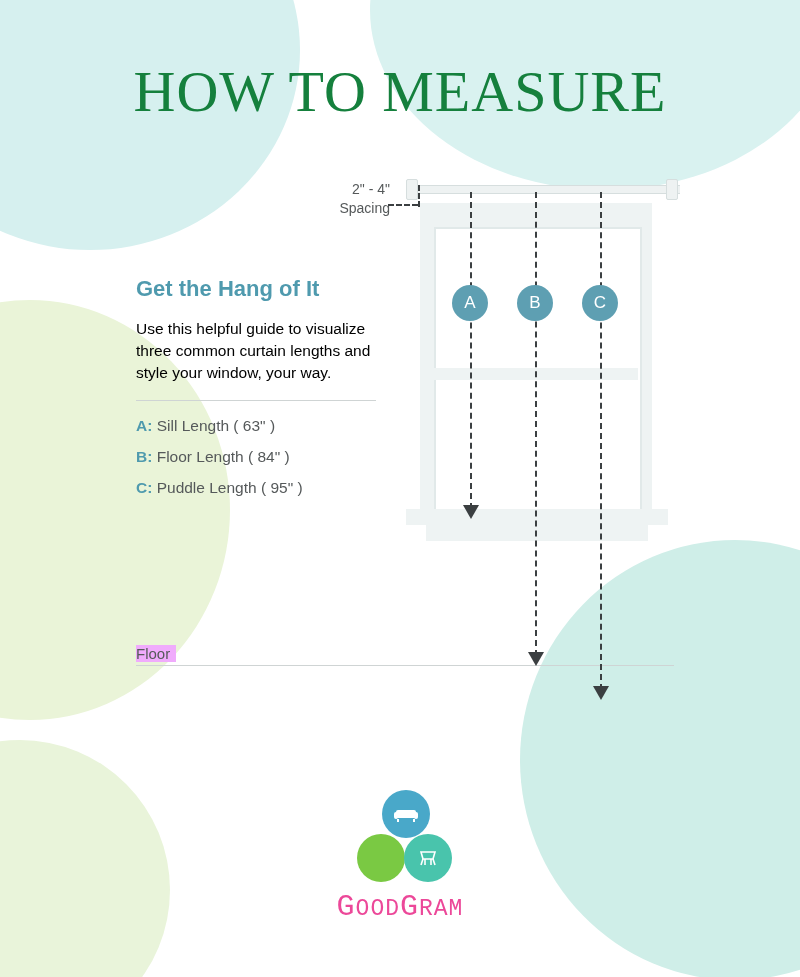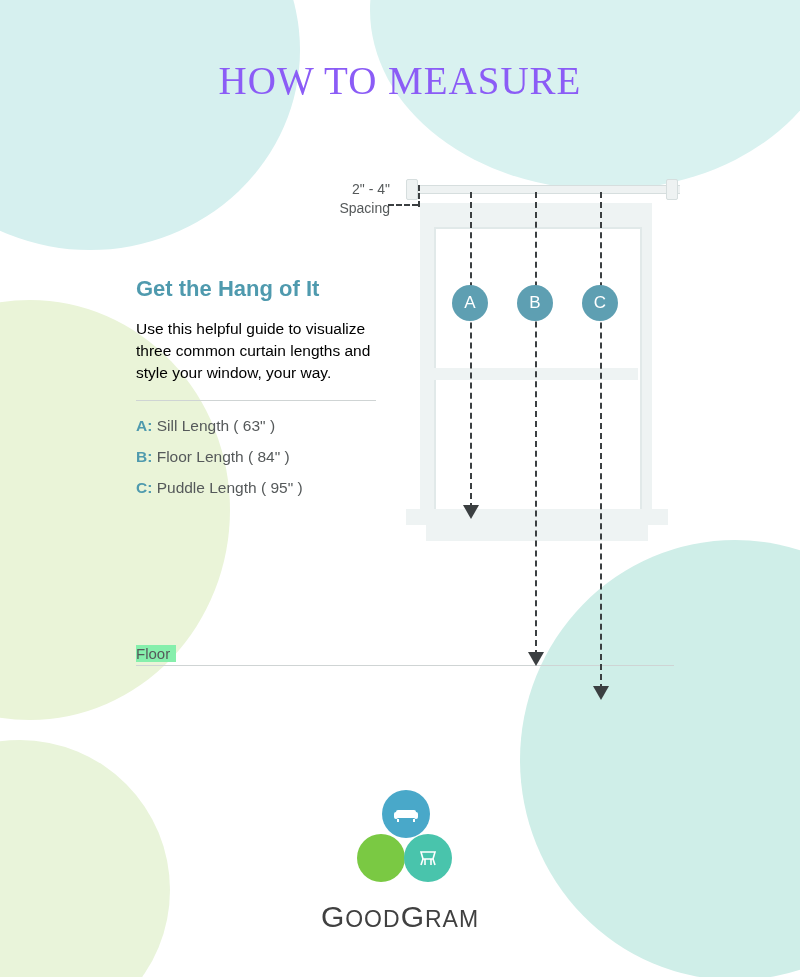--- a/index.html
+++ b/index.html
@@ -64,23 +64,23 @@
   }
 
   
   .title {
     position: absolute;
     top: 58px;
     left: 0;
     width: 800px;
     text-align: center;
     font-family: "Liberation Serif", serif;
-    font-size: 39px;
+    font-size: 58px;
     letter-spacing: 1px;
-    color: #8b5cf6;
+    color: #15803d;
     z-index: 5;
     white-space: nowrap;
   }
 
   
   .left-col {
     position: absolute;
     left: 136px;
     top: 276px;
     width: 240px;
@@ -251,21 +251,21 @@
     height: 1px;
     background: #cfd4d4;
     z-index: 5;
   }
   .floor-label {
     position: absolute;
     left: 136px;
     top: 645px;
     font-size: 15px;
     color: #55595a;
-    background: #86efac;
+    background: #f0abfc;
     padding-right: 6px;
     z-index: 6;
   }
 
   
   .footnote {
     position: absolute;
     left: 0;
     top: 716px;
     width: 800px;
@@ -318,24 +318,23 @@
     top: 44px;
     width: 48px;
     height: 48px;
     border-radius: 50%;
     background: #49c4ac;
     display: flex;
     align-items: center;
     justify-content: center;
   }
   .logo-text {
-    margin-top: 10px;
-    font-family: Liberation Sans, sans-serif;
+    font-family: Liberation Mono, monospace;
     font-size: 30px;
-    color: #404040;
+    color: #ec4899;
     letter-spacing: 1px;
   }
   .logo-text .sm { font-size: 23px; }
 </style>
 </head>
 <body>
 
 <div class="page">
 
   <div class="blob blob-top-left"></div>

